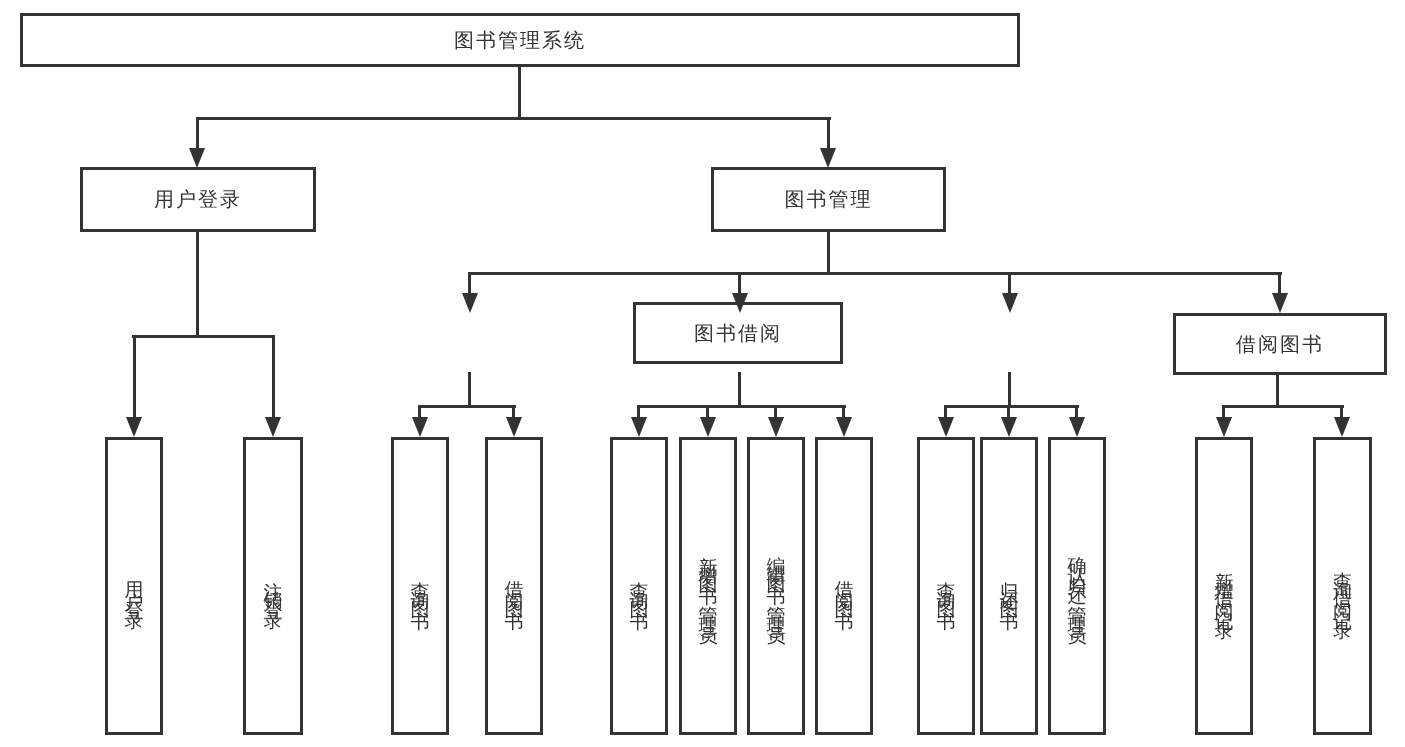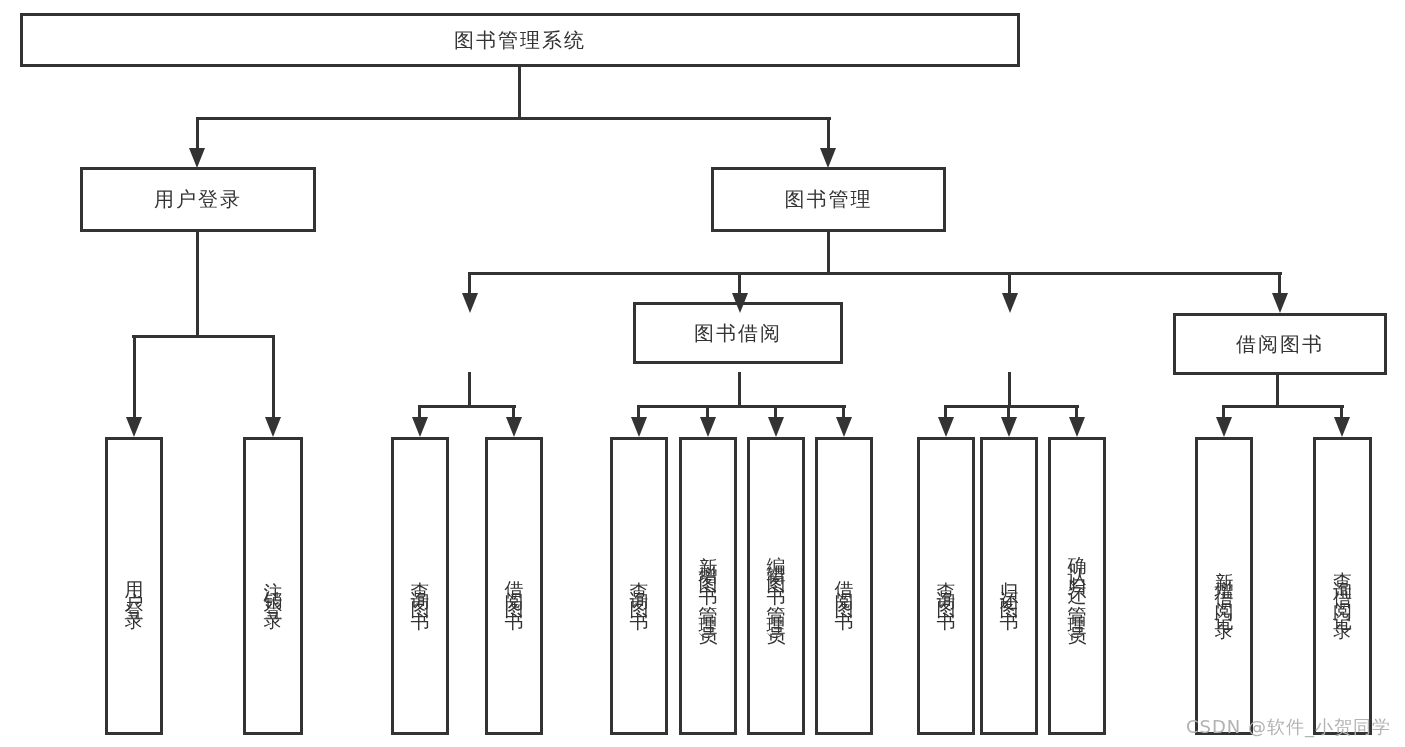--- a/index.html
+++ b/index.html
@@ -157,15 +157,14 @@
   <div class="vline" style="left:1007px; top:405px; height:14px;"></div>
   <div class="ahead" style="left:1001px; top:417px;"></div>
   <div class="vline" style="left:1075px; top:405px; height:14px;"></div>
   <div class="ahead" style="left:1069px; top:417px;"></div>
 
   <div class="vline" style="left:1222px; top:405px; height:14px;"></div>
   <div class="ahead" style="left:1216px; top:417px;"></div>
   <div class="vline" style="left:1340px; top:405px; height:14px;"></div>
   <div class="ahead" style="left:1334px; top:417px;"></div>
 
-  <div class="watermark">CSDN @软件_小贺同学</div>
 
 </div>
 
 </body></html>

